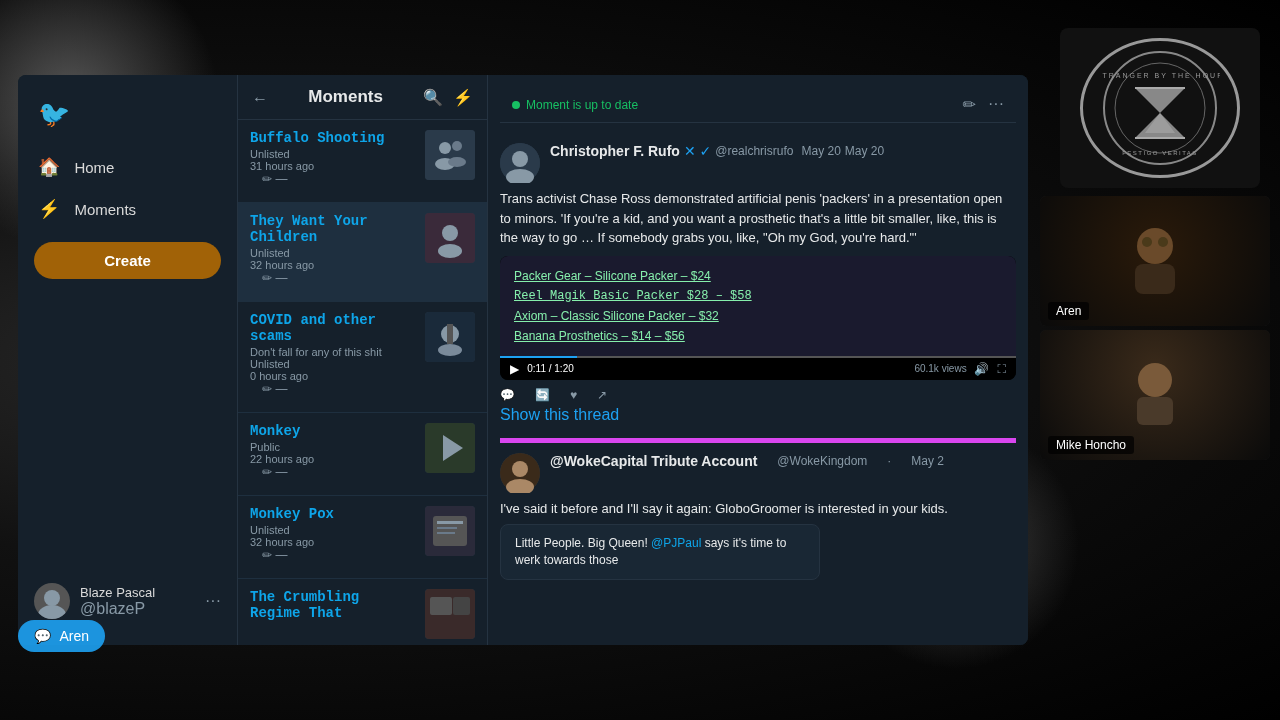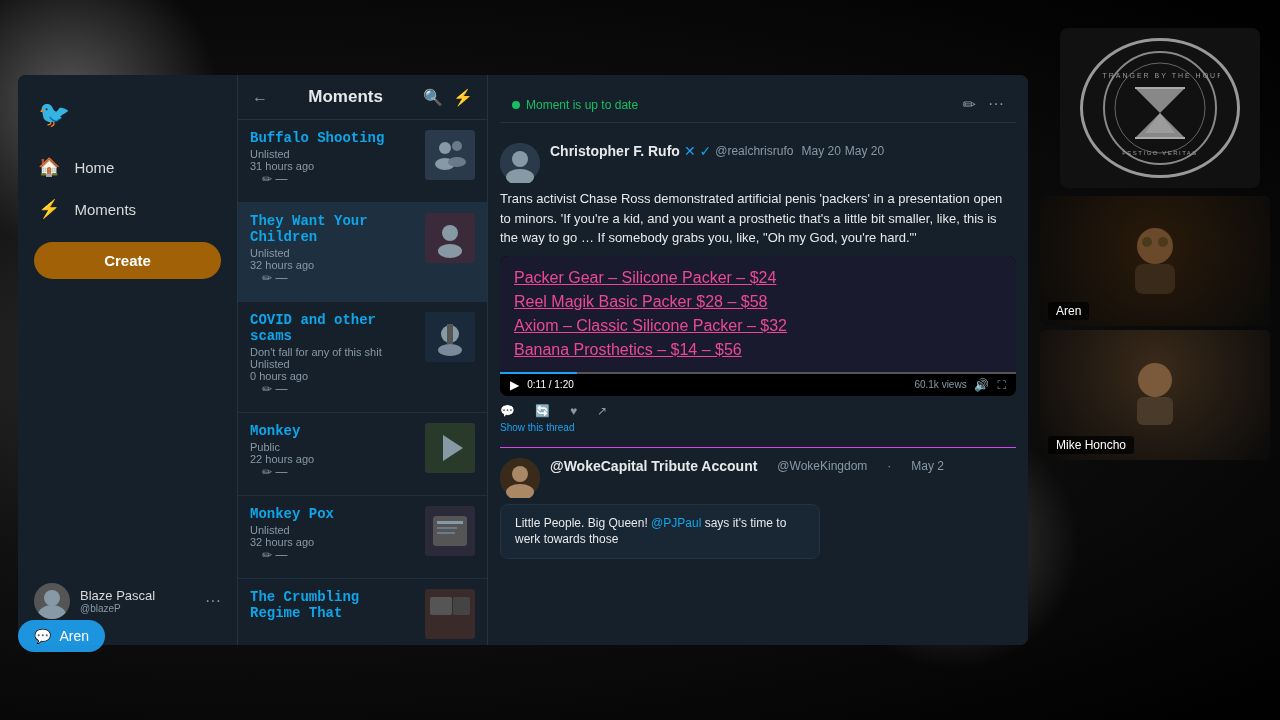--- a/index.html
+++ b/index.html
@@ -96,21 +96,21 @@
       cursor: pointer;
     }
     .sidebar-avatar {
       width: 36px; height: 36px;
       border-radius: 50%;
       background: #555;
       overflow: hidden;
       flex-shrink: 0;
     }
     .sidebar-username { color: #d9d9d9; font-size: 13px; }
-    .sidebar-handle { color: #8899a6; font-size: 10px; }
+    .sidebar-handle { color: #8899a6; font-size: 16px; }
     .sidebar-dots { color: #8899a6; margin-left: auto; }
 
     
     .moments-panel {
       width: 250px;
       background: #15202b;
       border-right: 1px solid #253341;
       flex-shrink: 0;
       overflow-y: auto;
     }
@@ -174,21 +174,21 @@
       gap: 6px;
       color: #17bf63;
       font-size: 12px;
     }
     .status-dot { width: 8px; height: 8px; border-radius: 50%; background: #17bf63; }
     .status-actions { display: flex; gap: 12px; color: #8899a6; font-size: 16px; }
 
     
     .tweet {
       padding: 10px 0;
-      border-bottom: 1px solid #d946ef;
+      border-bottom: 5px solid #d946ef;
     }
     .tweet-header { display: flex; align-items: flex-start; gap: 10px; margin-bottom: 6px; }
     .tweet-avatar {
       width: 40px; height: 40px;
       border-radius: 50%;
       background: #2a3a4a;
       flex-shrink: 0;
       display: flex; align-items: center; justify-content: center;
       color: #8899a6; font-size: 18px;
     }
@@ -213,21 +213,21 @@
     }
     .video-silicone-title {
       color: #e7e9ea;
       font-size: 16px;
       font-weight: bold;
       text-align: center;
       border: 2px solid #e7e9ea;
       padding: 4px 12px;
       margin-bottom: 8px;
     }
-    .video-item { color: #ec4899; font-size: 16px; padding: 3px 0; text-decoration: underline; }
+    .video-item { color: #86efac; font-size: 12px; padding: 3px 0; text-decoration: underline; }
     .video-controls {
       background: rgba(0,0,0,0.9);
       padding: 4px 10px;
       display: flex;
       align-items: center;
       gap: 8px;
     }
     .video-play { color: #fff; font-size: 12px; }
     .video-time { color: #fff; font-size: 10px; }
     .video-views { color: #8899a6; font-size: 10px; margin-left: auto; }
@@ -239,21 +239,21 @@
     }
     .progress-fill { width: 15%; height: 100%; background: #1da1f2; }
 
     .tweet-actions {
       display: flex;
       gap: 20px;
       margin-top: 8px;
       color: #8899a6;
       font-size: 12px;
     }
-    .show-thread { color: #1da1f2; font-size: 10px; cursor: pointer; margin: 4px 0; }
+    .show-thread { color: #1da1f2; font-size: 16px; cursor: pointer; margin: 4px 0; }
 
     
     .tweet2 { padding: 10px 0; }
     .tweet2-text { color: #e7e9ea; font-size: 13px; line-height: 1.5; }
 
     
     .popup-card {
       background: #192734;
       border: 1px solid #253341;
       border-radius: 8px;
@@ -527,21 +527,21 @@
             <span class="tweet-date" style="margin-left:4px;">May 20</span>
             <span class="tweet-date">May 20</span>
           </div>
         </div>
       </div>
       <div class="tweet-text">Trans activist Chase Ross demonstrated artificial penis 'packers' in a presentation open to minors. 'If you're a kid, and you want a prosthetic that's a little bit smaller, like, this is the way to go … If somebody grabs you, like, "Oh my God, you're hard."'</div>
 
       <div class="video-card">
         <div class="video-inner">
           <div class="video-item">Packer Gear – Silicone Packer – $24</div>
-          <div class="video-item" style="display:flex;align-items:center;gap:6px;">Reel Magik Basic Packer $28 – $58</div>
+          <div class="video-item" style="display:flex;align-items:center;gap:6px;font-family:Liberation Mono, monospace;">Reel Magik Basic Packer $28 – $58</div>
           <div class="video-item">Axiom – Classic Silicone Packer – $32</div>
           <div class="video-item">Banana Prosthetics – $14 – $56</div>
         </div>
         <div class="progress-bar">
           <div class="progress-fill"></div>
         </div>
         <div class="video-controls">
           <span class="video-play">▶</span>
           <span class="video-time">0:11 / 1:20</span>
           <span class="video-views">60.1k views</span>
@@ -572,20 +572,21 @@
         </div>
         <div class="tweet-meta">
           <div style="display:flex;align-items:center;gap:20px;flex-wrap:wrap;">
             <span class="tweet-author">@WokeCapital Tribute Account</span>
             <span class="tweet-handle">@WokeKingdom</span>
             <span class="tweet-date">·</span>
             <span class="tweet-date">May 2</span>
           </div>
         </div>
       </div>
+      <div class="tweet2-text">I've said it before and I'll say it again: GloboGroomer is interested in your kids.</div>
       <div class="popup-card">
         <div class="popup-text">
           <span>Little People. Big Queen!</span>
           <span class="popup-link">@PJPaul</span>
           <span>says it's time to werk towards those</span>
         </div>
       </div>
     </div>
   </div>
 </div>

